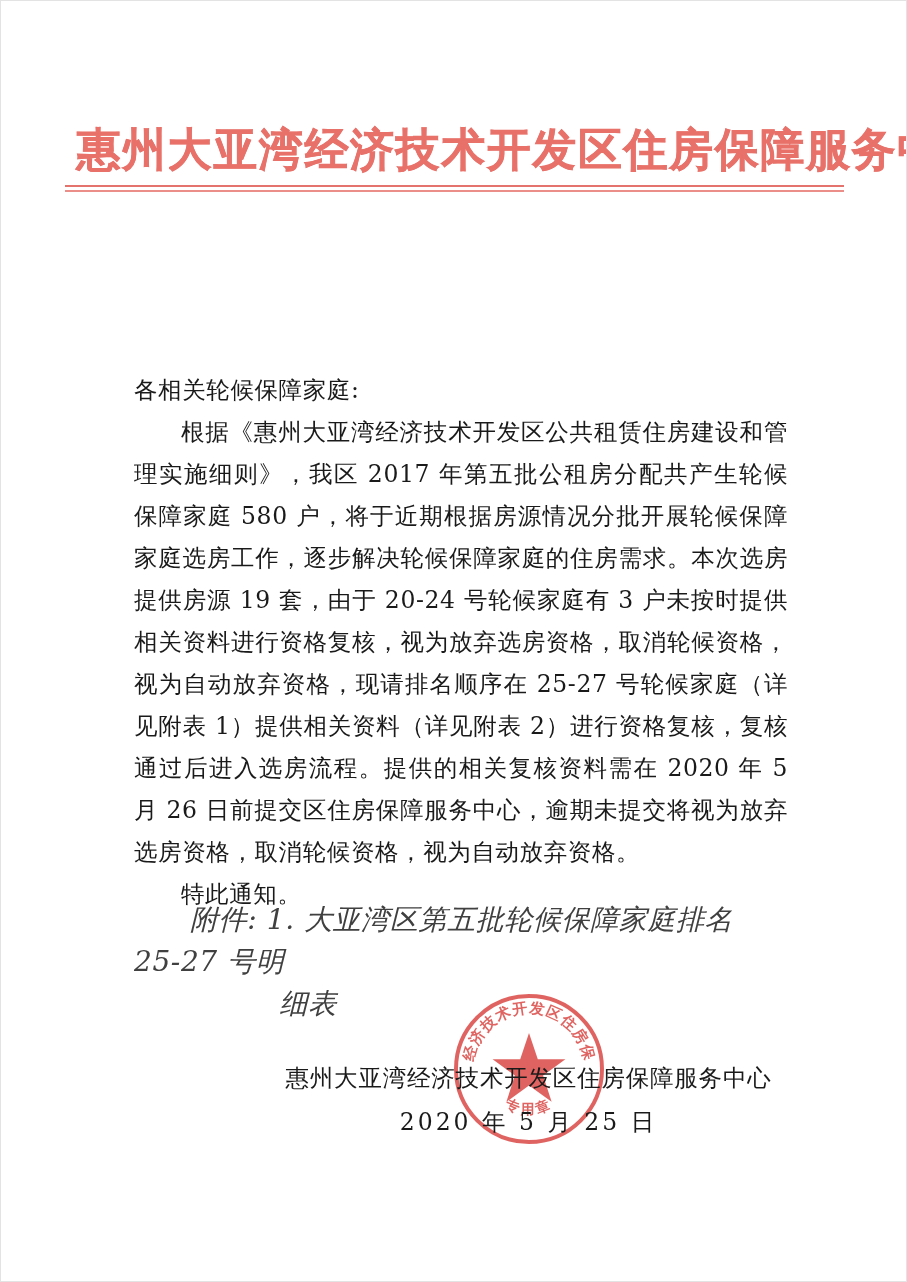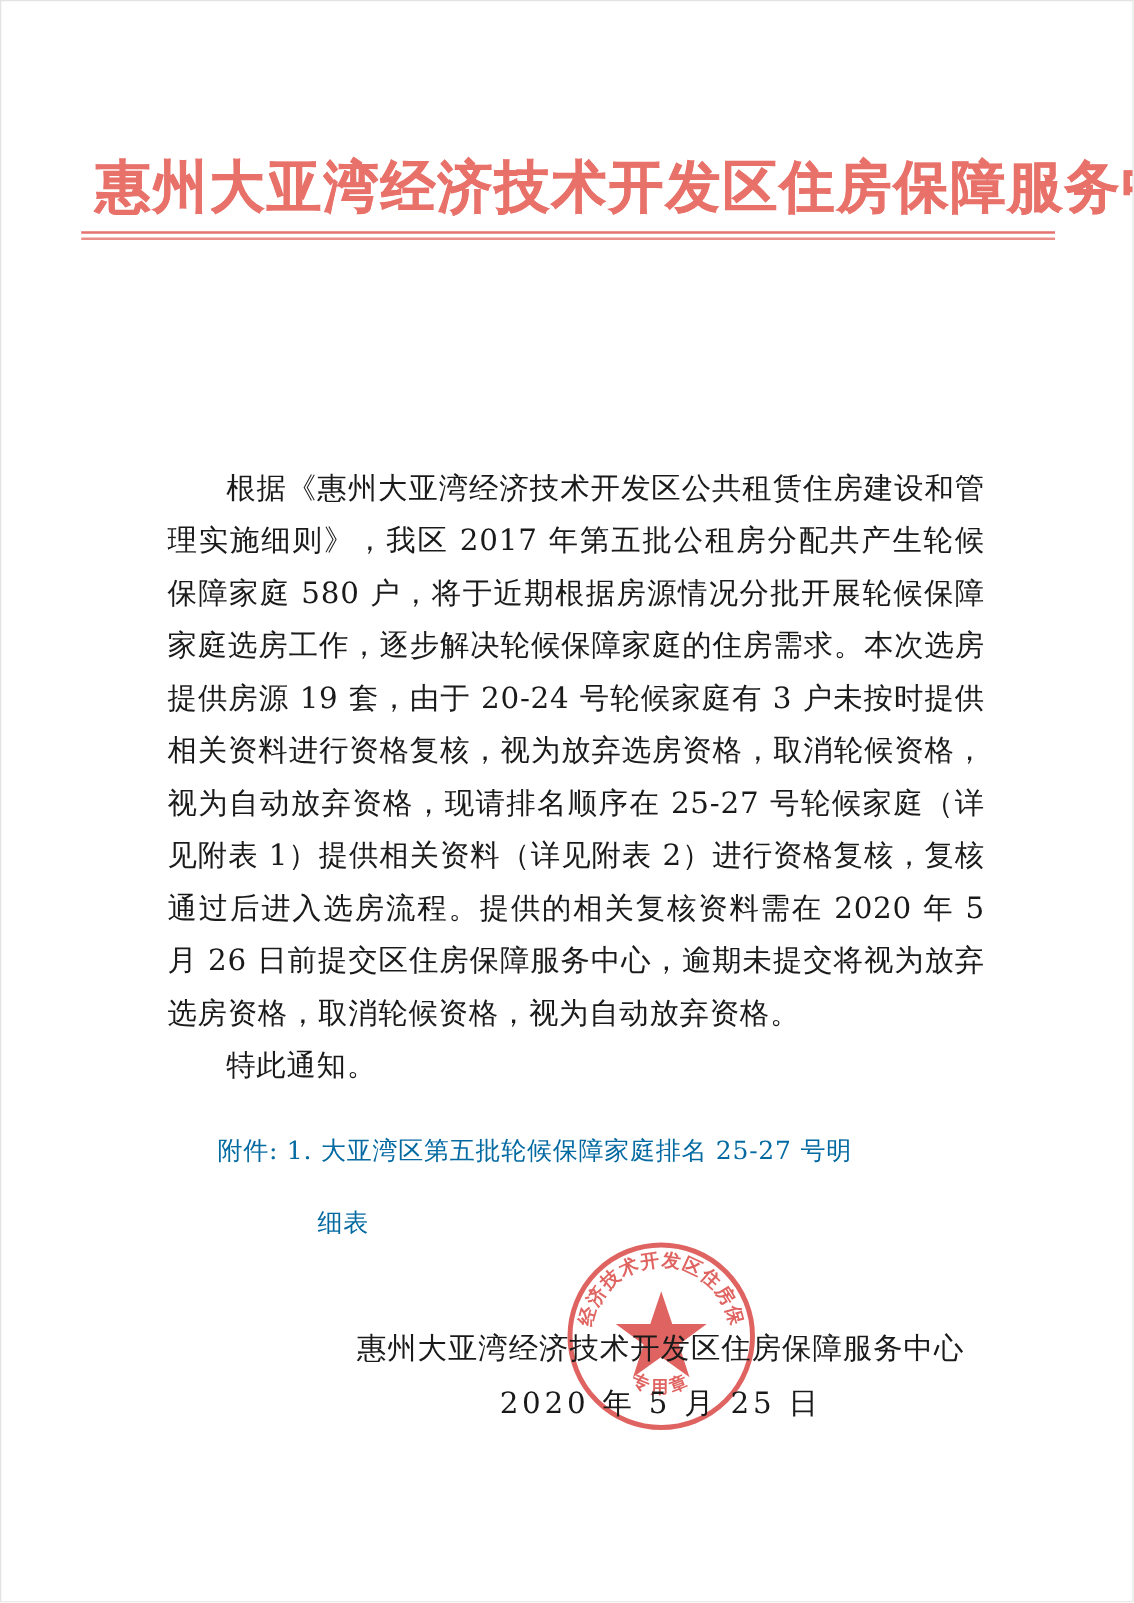--- a/index.html
+++ b/index.html
@@ -98,31 +98,32 @@
     text-indent: 2em;
   }
 
   
   .attachments {
     position: absolute;
     left: 133px;
     top: 898px;
     width: 654px;
     font-family: "DejaVu Serif", "Liberation Serif", serif;
-    font-size: 20px;
+    font-size: 28px;
     line-height: 42px;
-    color: #0369a1;
+    color: #404040;
     letter-spacing: 0.6px;
+    font-style: italic;
   }
   .att-first {
     margin: 0;
     text-indent: 2em;
   }
   .att-cont {
-    margin: 16px;
+    margin: 0;
     padding-left: 5.2em;
   }
   .att-second {
     margin: 0;
     padding-left: 4em;
   }
 
   
   .signature {
     position: absolute;
@@ -164,20 +165,21 @@
       <div class="rule-thick"></div>
       <div class="rule-gap"></div>
       <div class="rule-thin"></div>
     </div>
   </div>
 
   <div class="doc-title">
   </div>
 
   <div class="body-block">
+    <p class="salutation">各相关轮候保障家庭:</p>
     <p class="para">根据《惠州大亚湾经济技术开发区公共租赁住房建设和管理实施细则》，我区 2017 年第五批公租房分配共产生轮候保障家庭 580 户，将于近期根据房源情况分批开展轮候保障家庭选房工作，逐步解决轮候保障家庭的住房需求。本次选房提供房源 19 套，由于 20-24 号轮候家庭有 3 户未按时提供相关资料进行资格复核，视为放弃选房资格，取消轮候资格，视为自动放弃资格，现请排名顺序在 25-27 号轮候家庭（详见附表 1）提供相关资料（详见附表 2）进行资格复核，复核通过后进入选房流程。提供的相关复核资料需在 2020 年 5 月 26 日前提交区住房保障服务中心，逾期未提交将视为放弃选房资格，取消轮候资格，视为自动放弃资格。</p>
     <p class="para-notice">特此通知。</p>
   </div>
 
   <div class="attachments">
     <p class="att-first">附件: 1. 大亚湾区第五批轮候保障家庭排名 25-27 号明</p>
     <p class="att-cont">细表</p>
   </div>
 
   <div class="seal">

